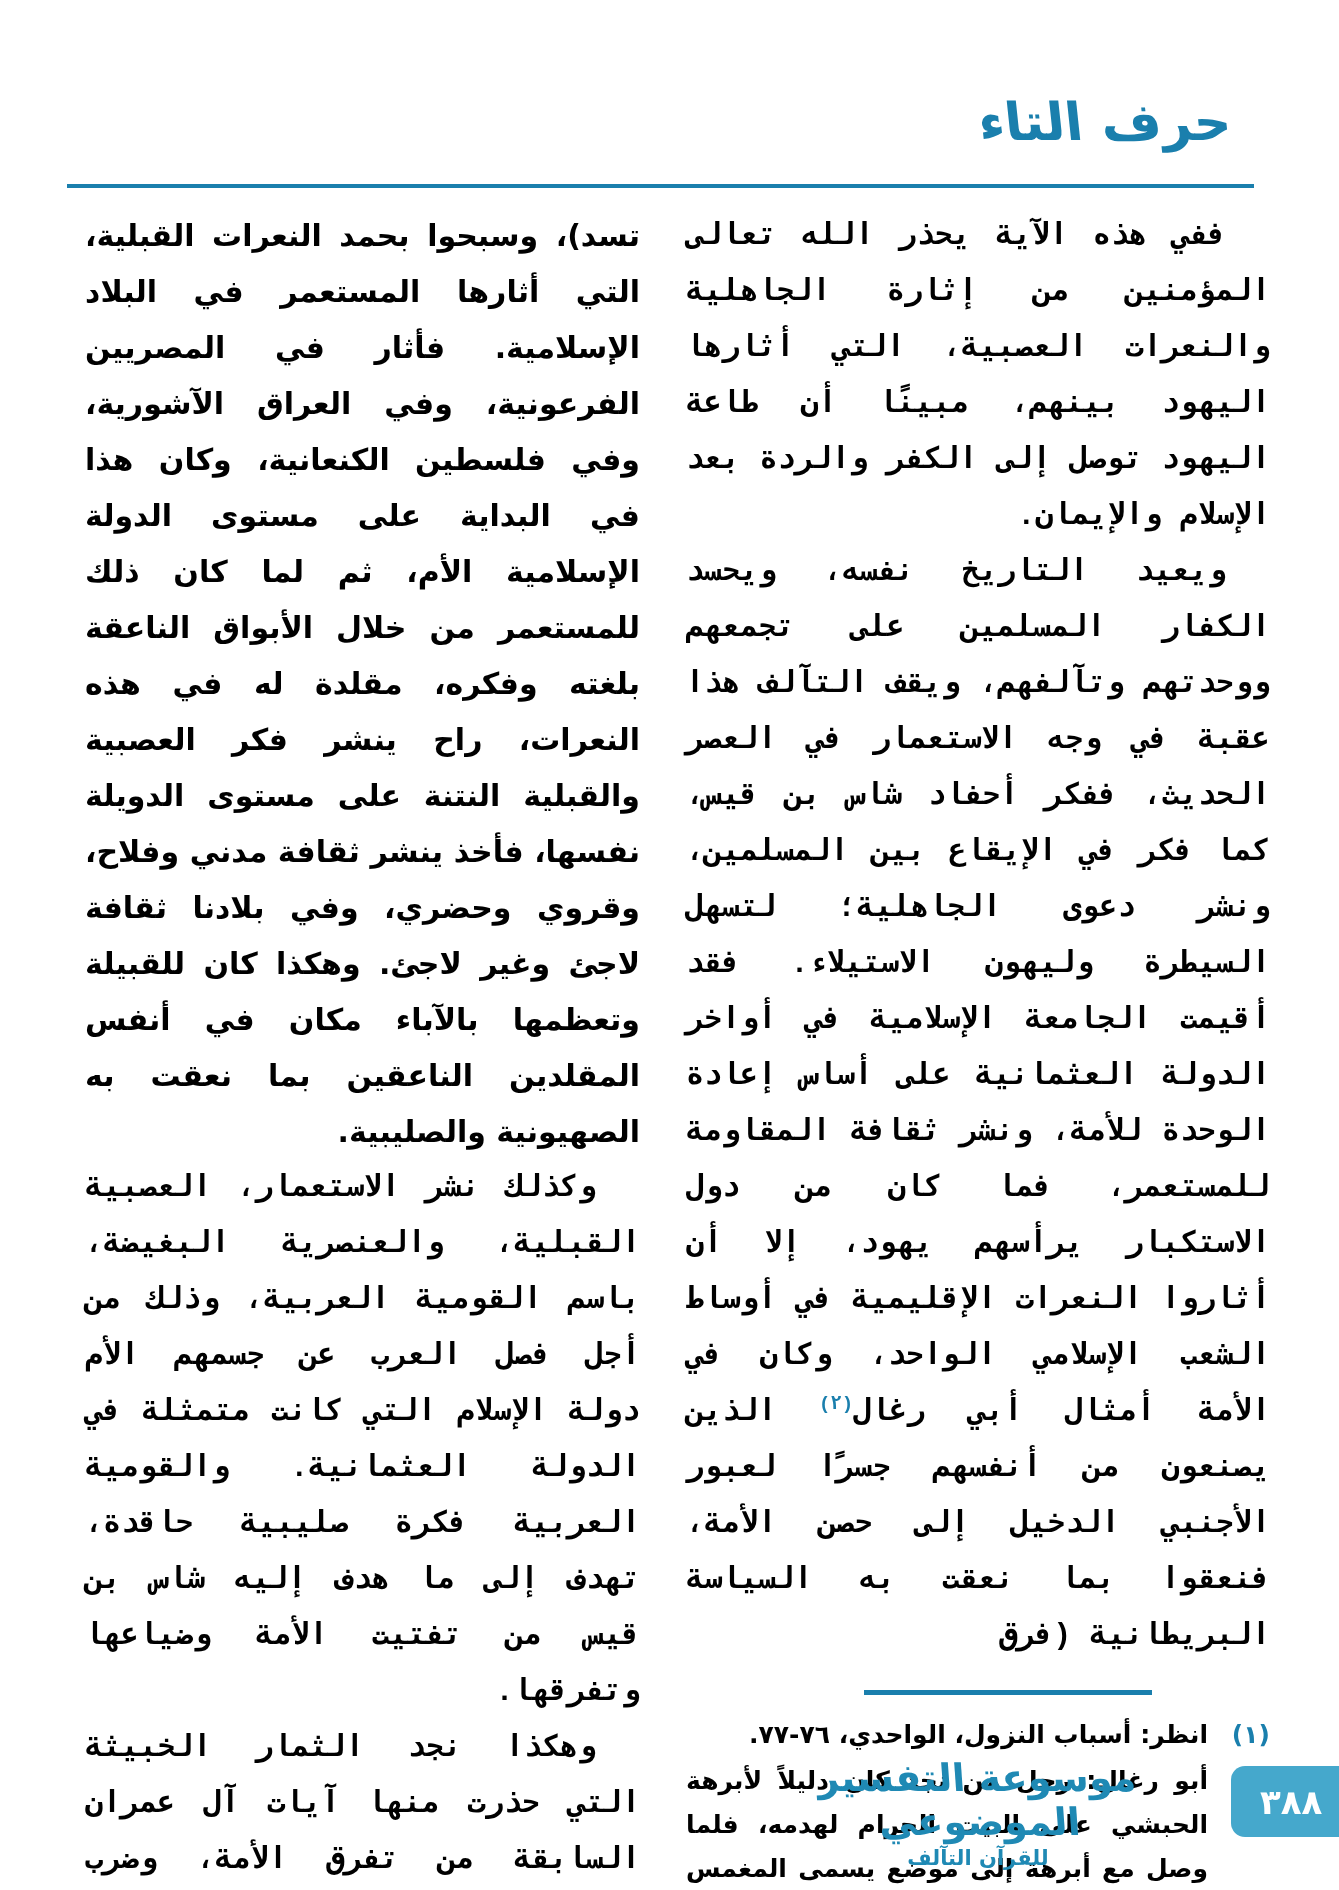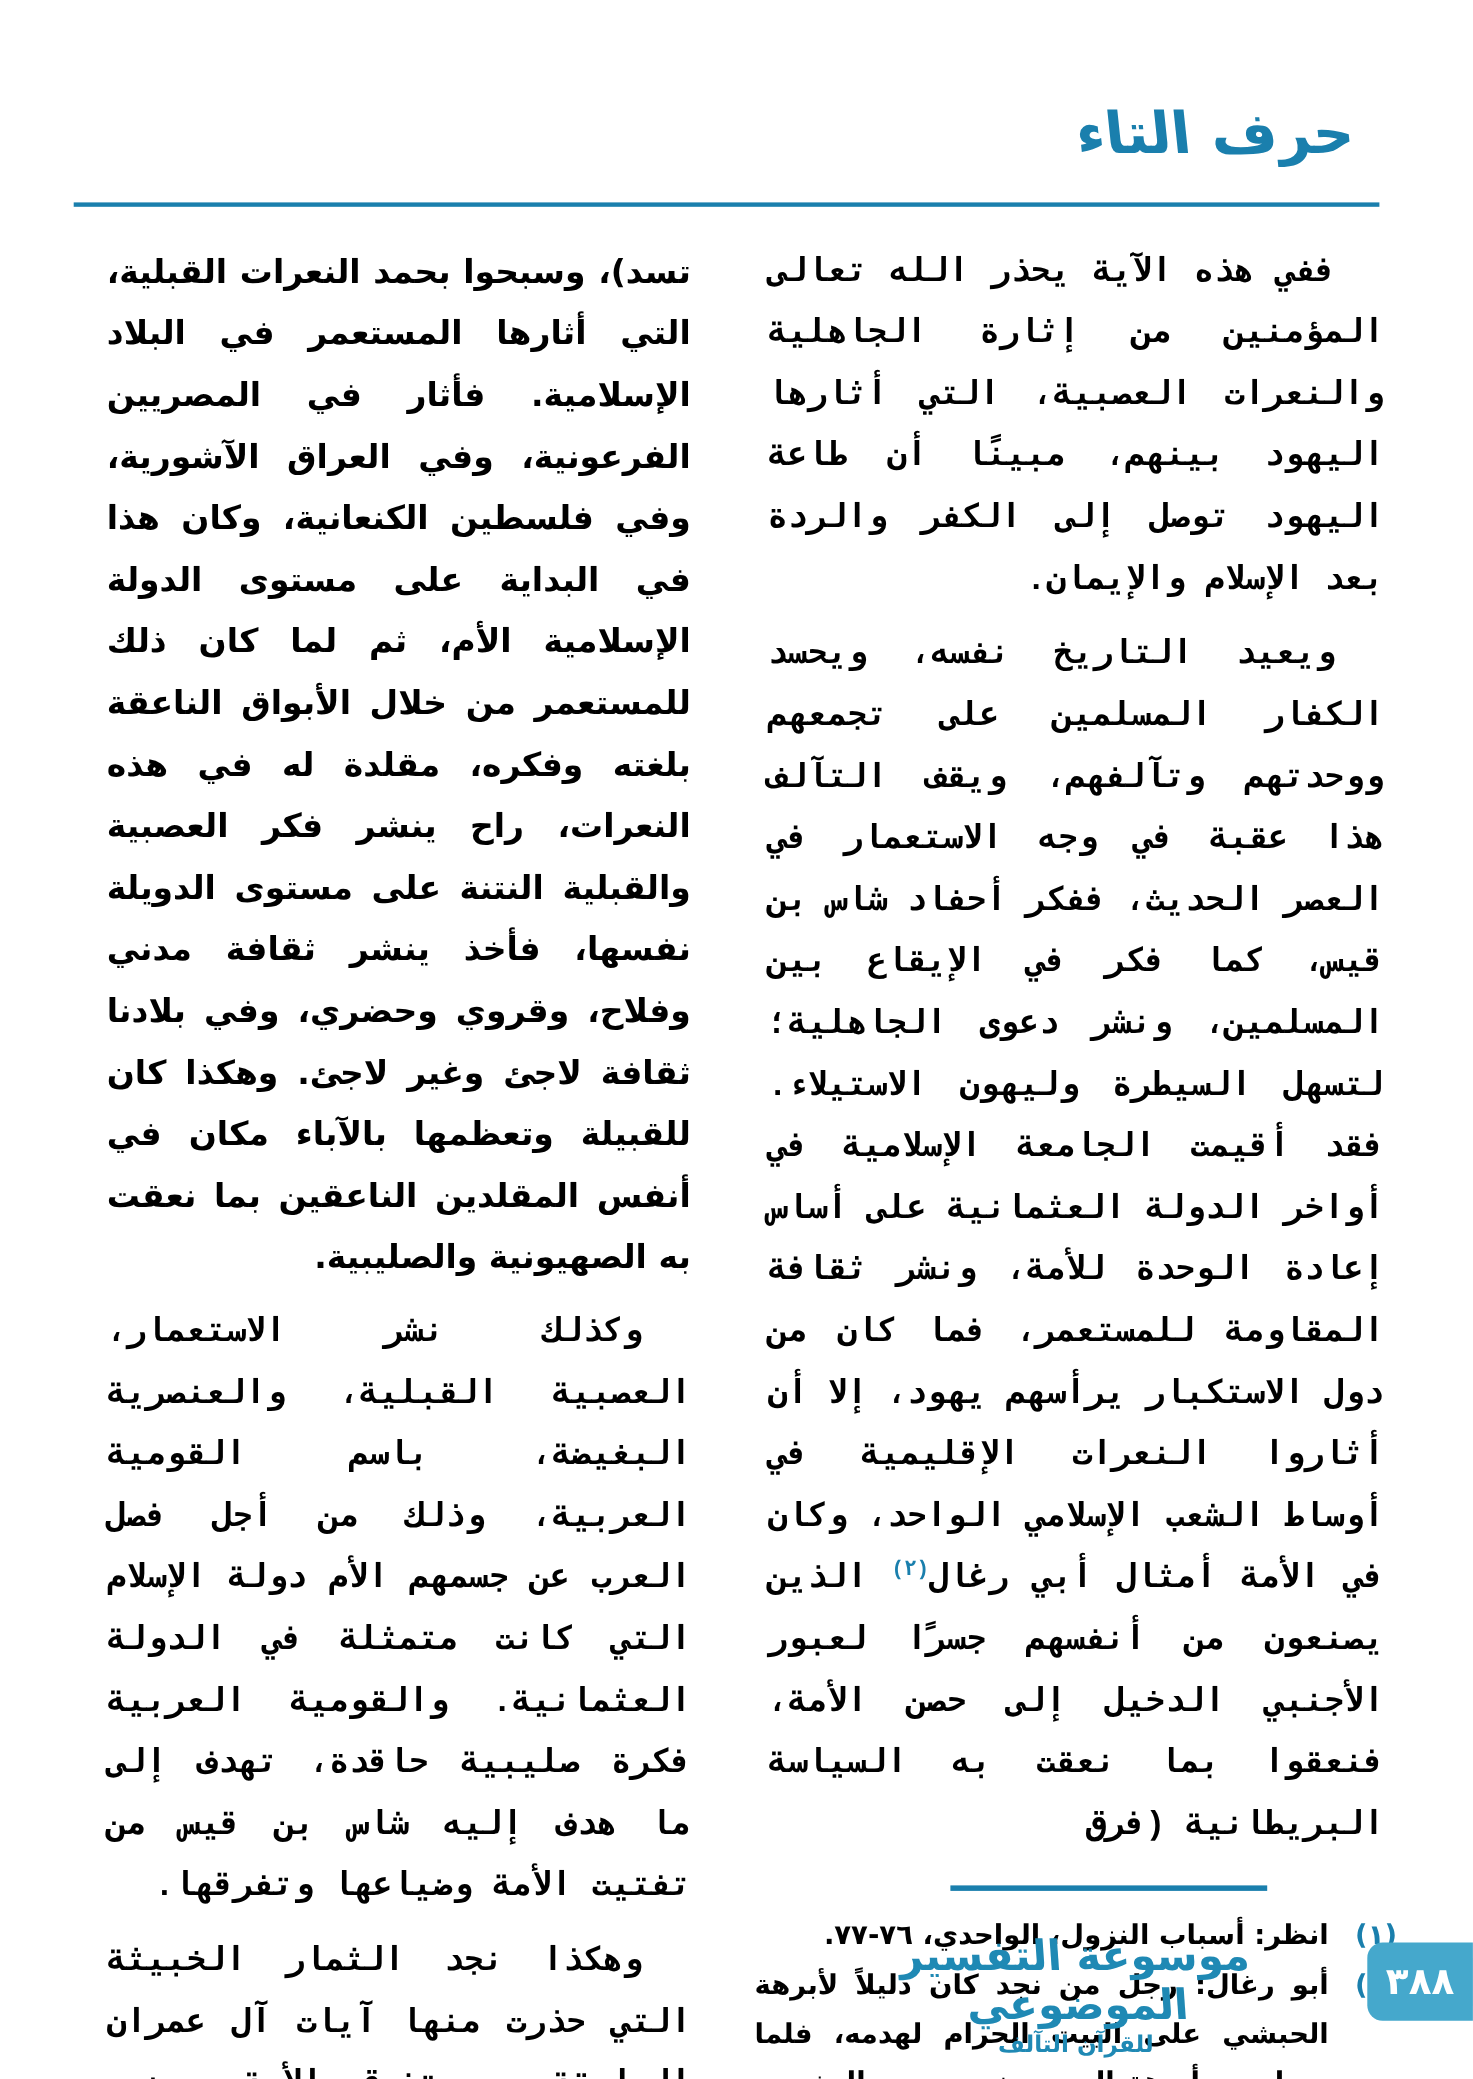--- a/index.html
+++ b/index.html
@@ -44,21 +44,21 @@
   .col {
     color: #000;
     font-size: 30px;
     font-weight: bold;
     line-height: 56px;
     text-align: justify;
     direction: rtl;
   }
   .col-right { width: 584px; flex: none; }
   .col-left  { flex: 1; }
-  .para { margin: 12px; }
+  .para { margin: 0; }
   .para.indent { text-indent: 44px; font-family: Liberation Mono, monospace; }
   .ref {
     color: #1a7fad;
     font-size: 19px;
     font-weight: bold;
     vertical-align: super;
     line-height: 0;
   }
   
   .footnote-sep {
@@ -109,20 +109,21 @@
     width: 96px;
     height: 71px;
     background: #45a8cc;
     border-radius: 14px 0 0 14px;
     display: flex;
     align-items: center;
     justify-content: center;
     color: #ffffff;
     font-size: 34px;
     font-weight: bold;
+    padding-left: 12px;
   }
 </style>
 </head>
 <body>
 
 <div class="page">
 
   <div class="chapter-title">حرف التاء</div>
   <div class="header-rule"></div>
 

